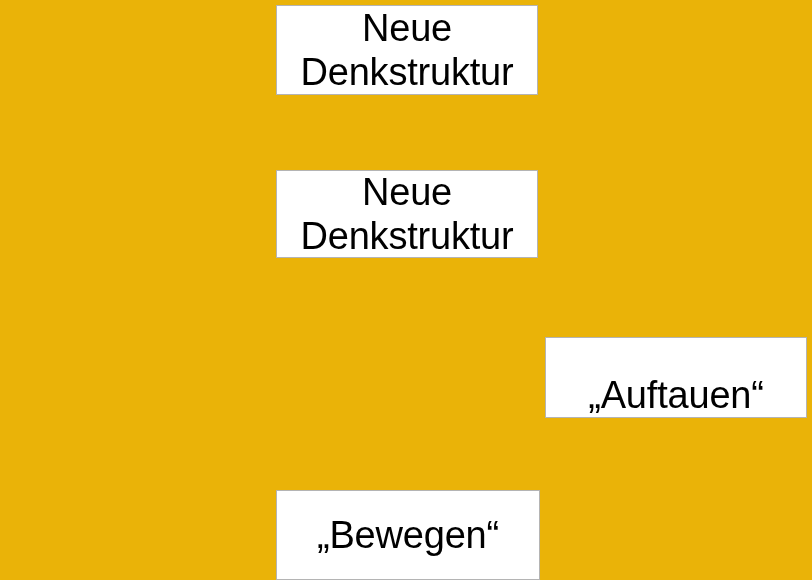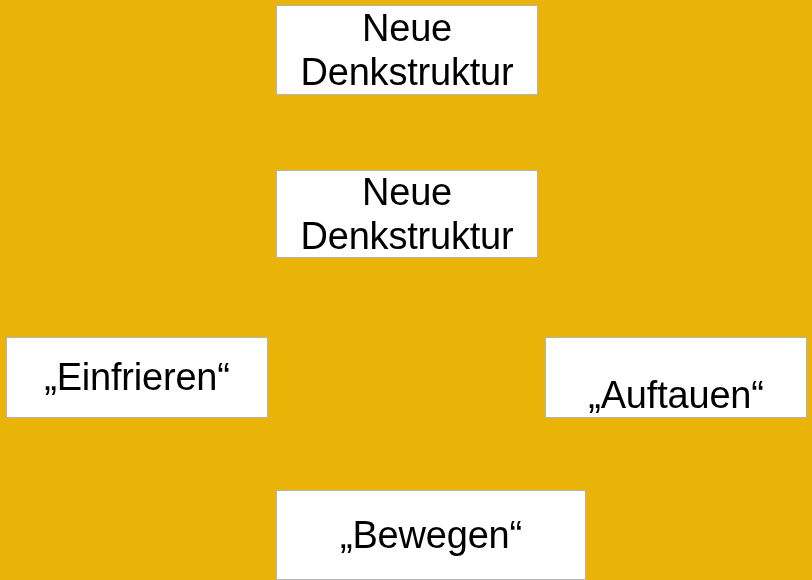--- a/index.html
+++ b/index.html
@@ -59,42 +59,39 @@
   .node-unfreeze {
     left: 545px;
     top: 337px;
     width: 262px;
     height: 81px;
     align-items: flex-end;
   }
   .node-move {
     left: 276px;
     top: 490px;
-    width: 310px;
+    width: 264px;
     height: 90px;
   }
 </style>
 </head>
 <body>
 
 <div id="diagram">
 
   <div class="node node-new-thinking">
     <span>Neue
 Denkstruktur</span>
   </div>
 
   <div class="node node-old-thinking">
     <span>Neue
 Denkstruktur</span>
   </div>
 
-  <div class="node node-freeze">
-    <span>„Einfrieren“</span>
-  </div>
 
   <div class="node node-unfreeze">
     <span>„Auftauen“</span>
   </div>
 
   <div class="node node-move">
     <span>„Bewegen“</span>
   </div>
 
 </div>

